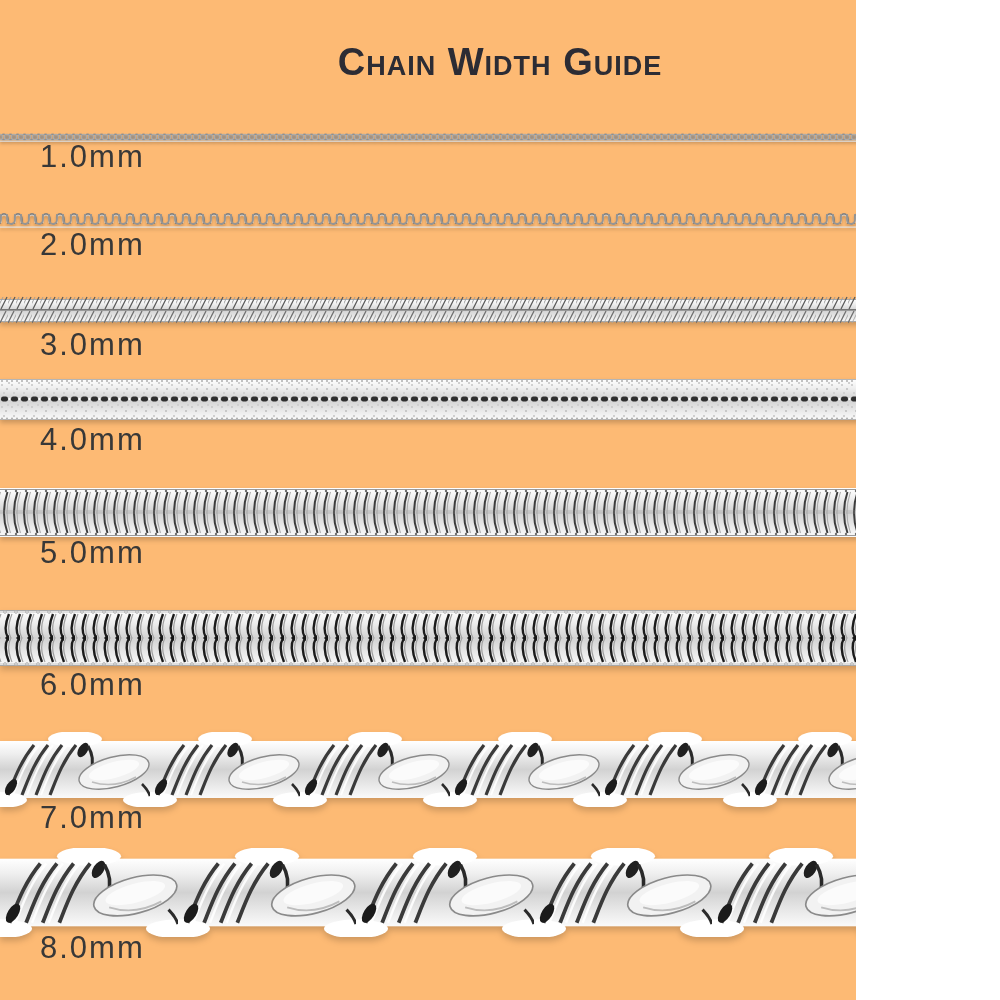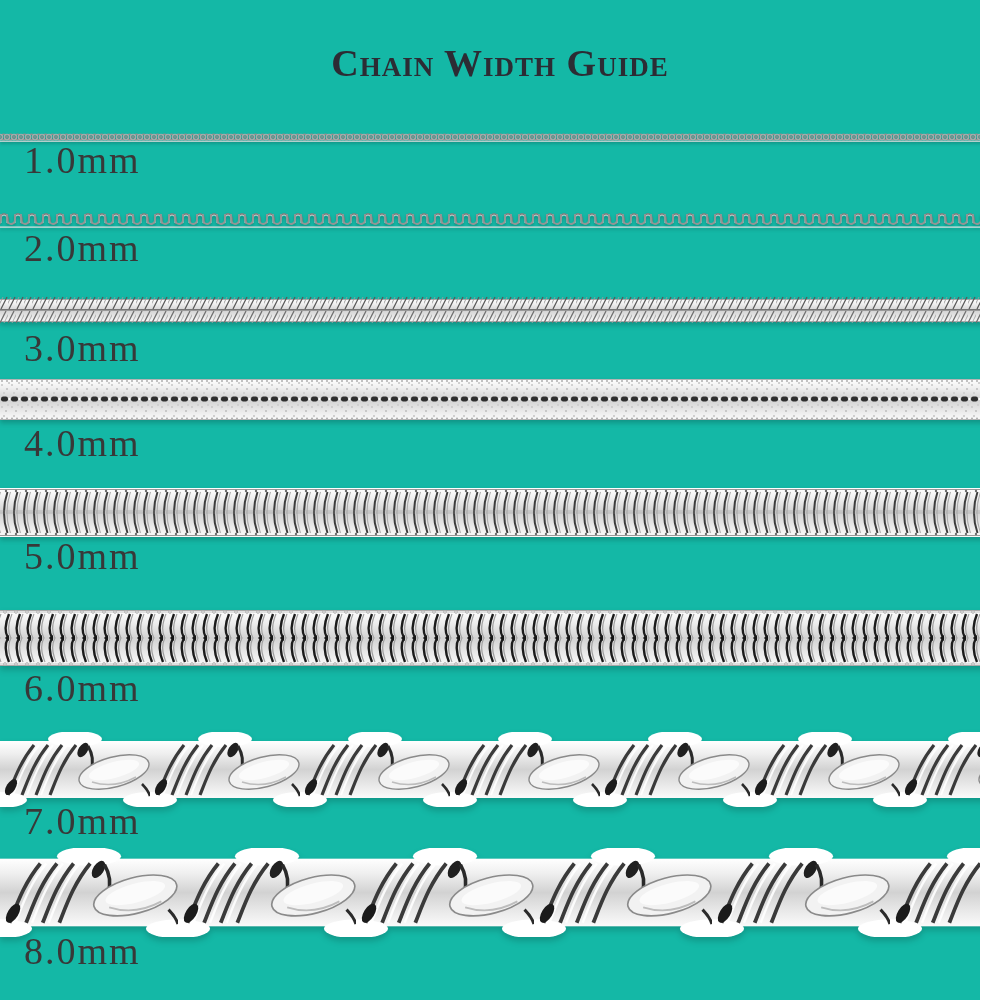--- a/index.html
+++ b/index.html
@@ -1,26 +1,26 @@
 <!DOCTYPE html>
 <html><head>
 <meta charset="utf-8">
 <style>
   html,body{margin:0;padding:0;background:#ffffff;}
-  .canvas{position:relative;width:980px;height:1000px;background:#14b8a6;overflow:hidden;
-          font-family:Liberation Serif, serif;}
+  .canvas{position:relative;width:856px;height:1000px;background:#fdba74;overflow:hidden;
+          font-family:Liberation Sans, sans-serif;}
   .page-title{position:absolute;top:16px;left:0;width:1000px;text-align:center;
           font-variant:small-caps;font-size:38px;letter-spacing:1px;font-weight:600;
           color:#2c2c34;}
   .chain-row{position:absolute;left:0;width:1000px;}
   .chain-strip{position:absolute;left:0;width:1000px;display:block;}
   .sh-s{filter:drop-shadow(0 2px 1.5px rgba(0,0,0,.22));}
   .sh-m{filter:drop-shadow(0 3px 2.5px rgba(0,0,0,.20));}
   .sh-l{filter:drop-shadow(0 4px 3px rgba(0,0,0,.18));}
-  .size-label{position:absolute;left:24px;font-size:38px;letter-spacing:2px;color:#383838;
+  .size-label{position:absolute;left:40px;font-size:31px;letter-spacing:2px;color:#383838;
           line-height:1;white-space:nowrap;}
   .defs-holder{position:absolute;width:0;height:0;overflow:hidden;}
 </style>
 </head>
 <body>
 
 <div class="canvas">
 
   <svg class="defs-holder" aria-hidden="true">
     <defs>

